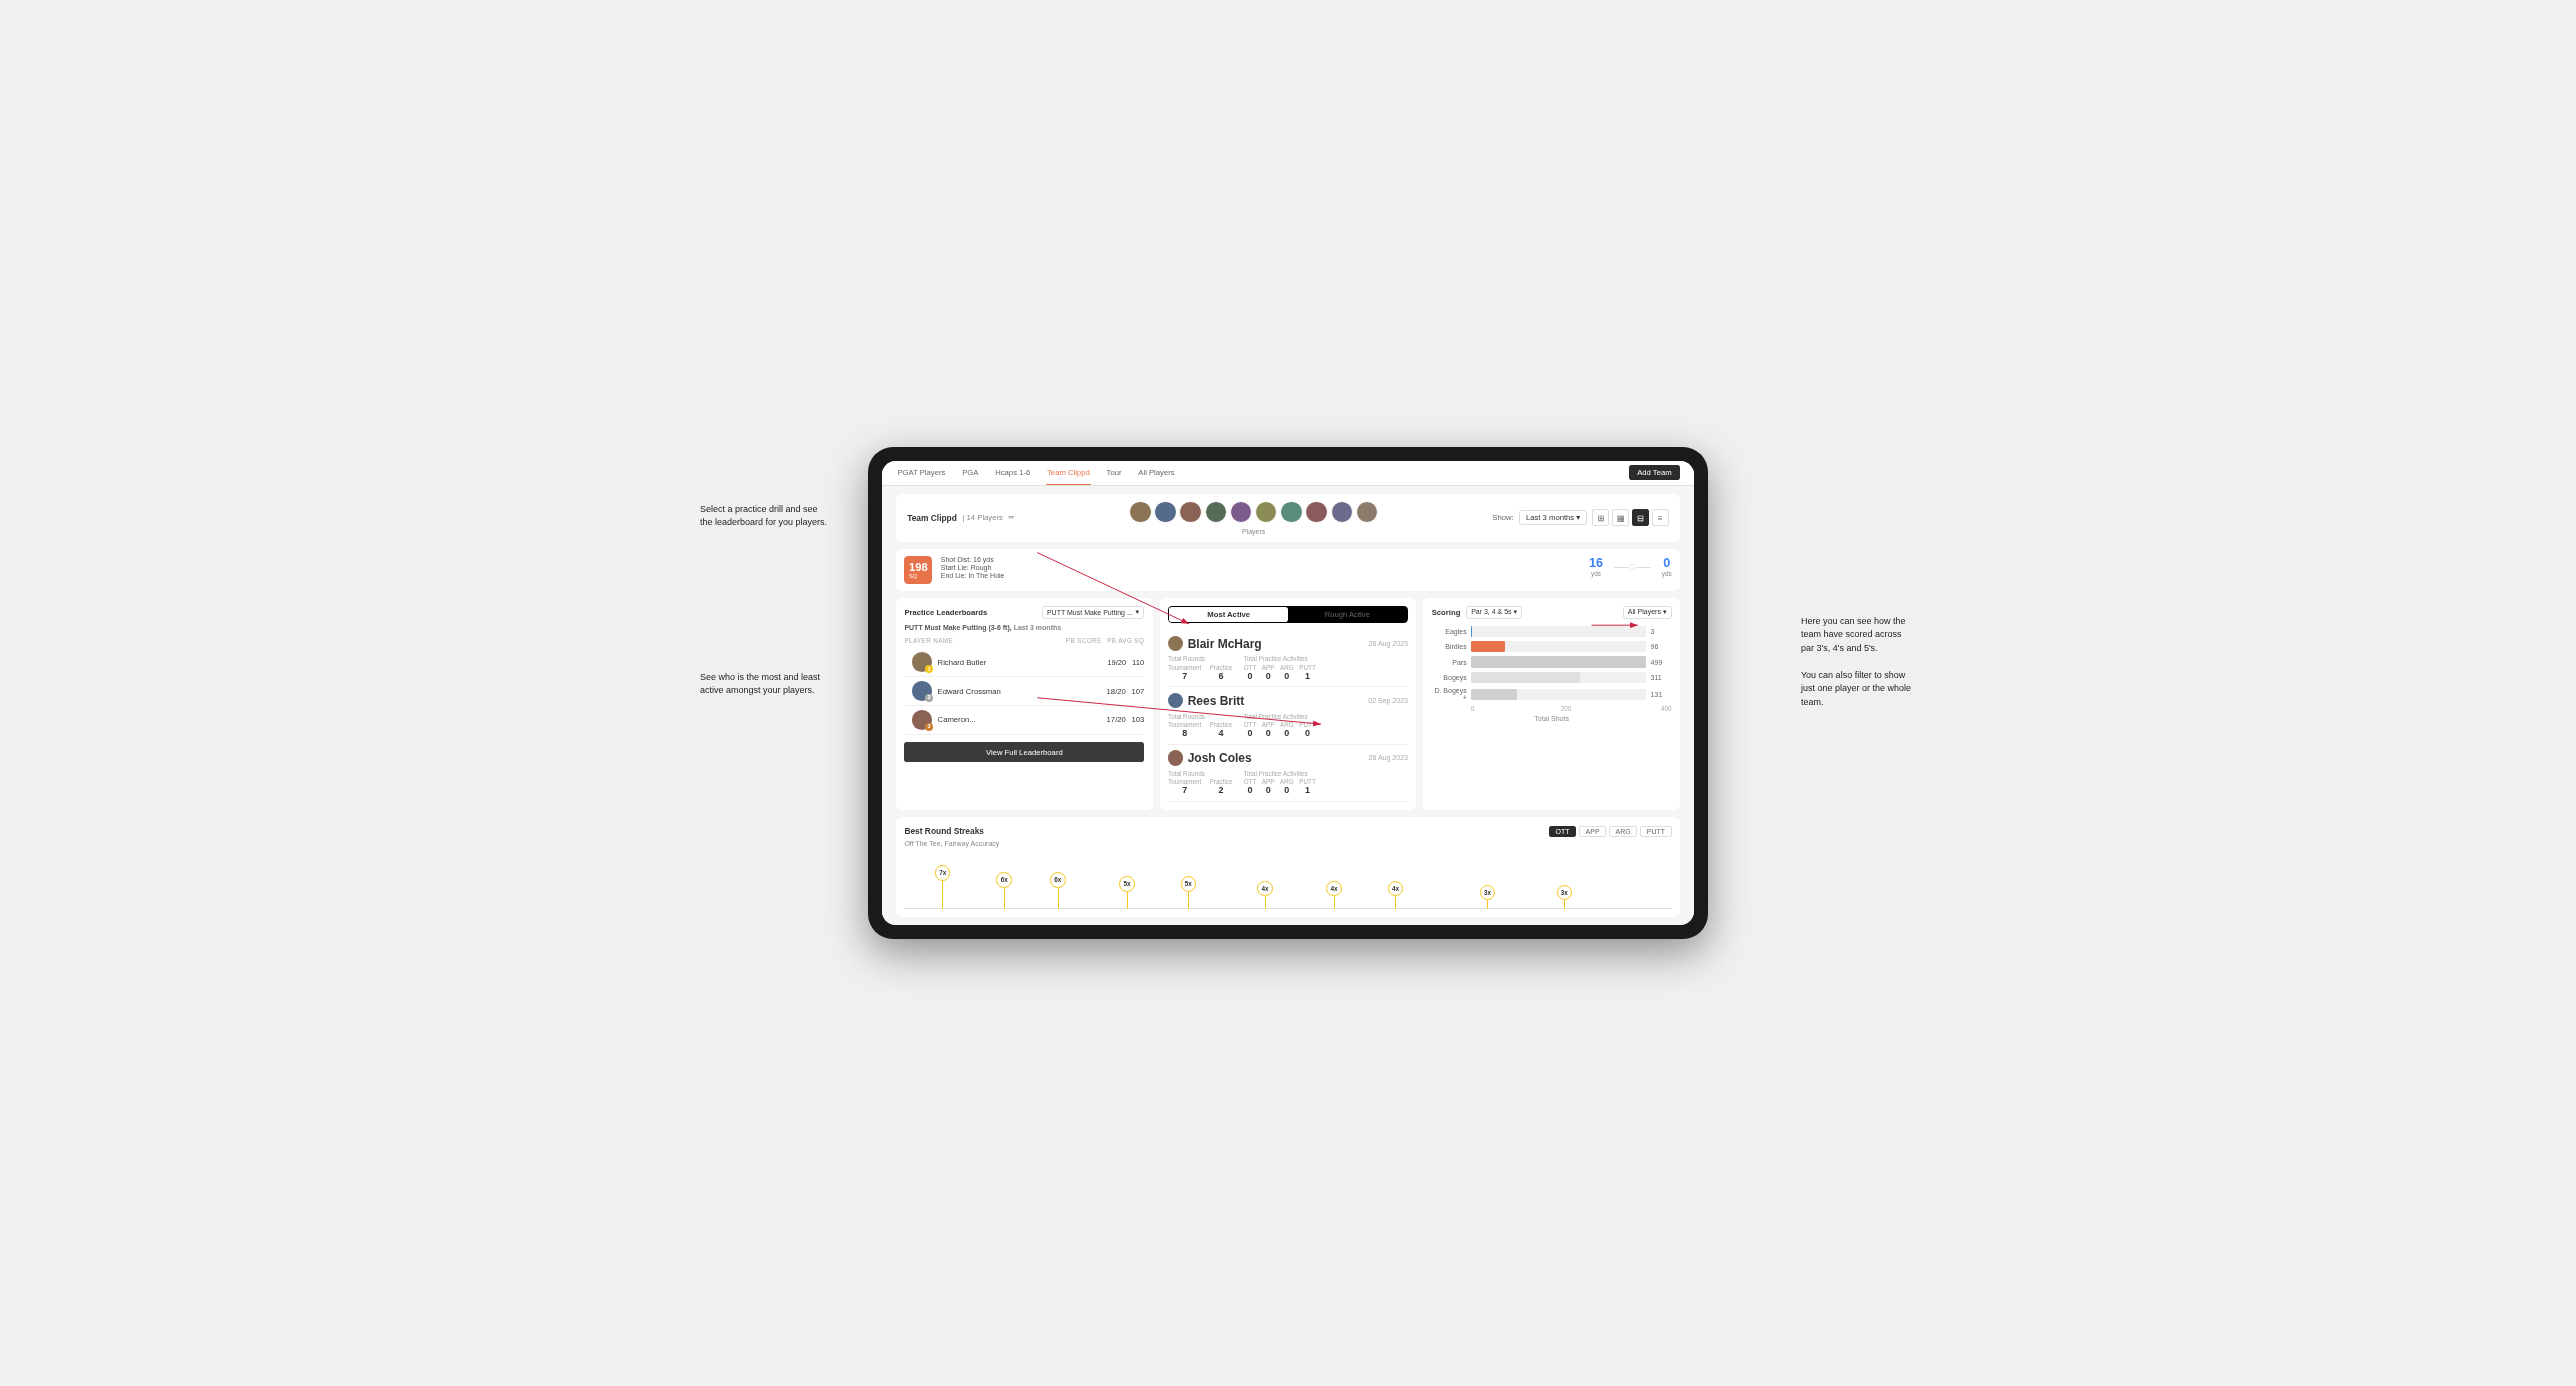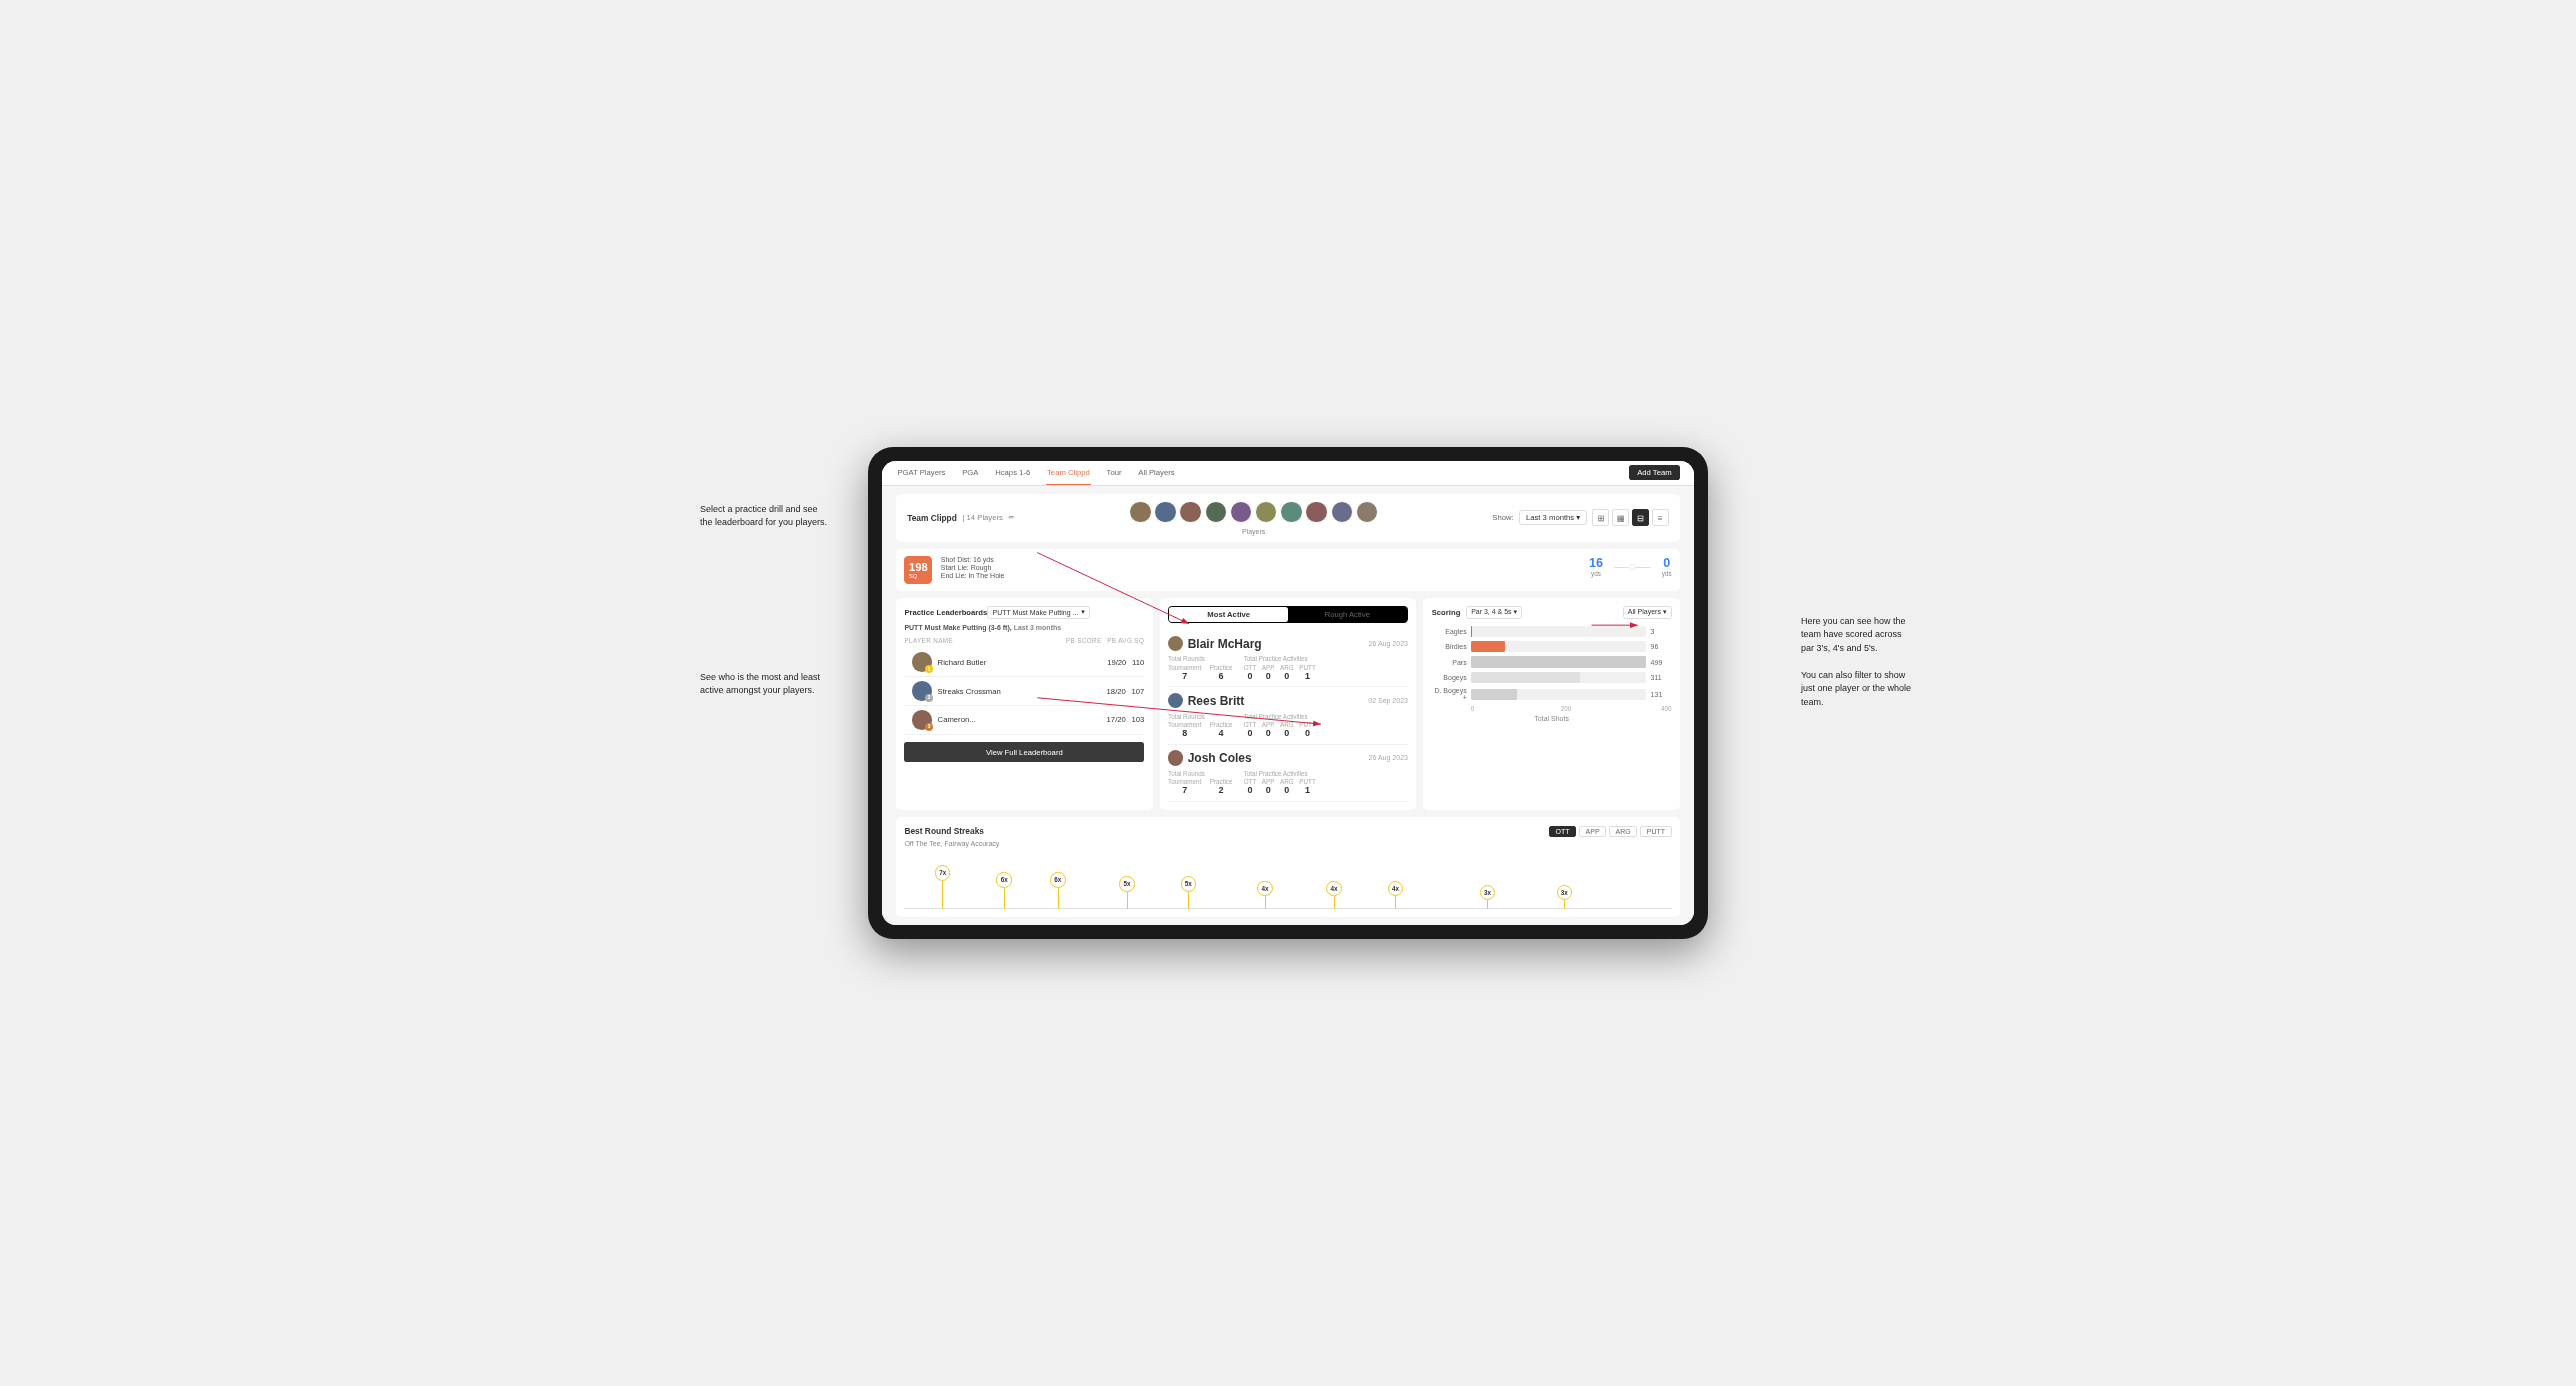--- a/index.html
+++ b/index.html
@@ -269,21 +269,21 @@
 
     
     .card {
       background: #fff;
       border-radius: 5.6px;
       padding: 8.4px;
     }
     .card-header {
       display: flex;
       align-items: center;
-      justify-content: flex-start;
+      justify-content: space-between;
       margin-bottom: 5.6px;
     }
     .card-title {
       font-size: 7.7px;
       font-weight: 600;
       color: #333;
     }
     .card-dropdown {
       border: 0.7px solid #ddd;
       border-radius: 2.8px;
@@ -672,21 +672,21 @@
               </div>
               <span class="lb-score">19/20</span>
               <span class="lb-avg">110</span>
             </div>
 
             <div class="lb-row">
               <div class="lb-player">
                 <div class="lb-avatar" style="background:#556B8B;">
                   <div class="lb-badge badge-silver">2</div>
                 </div>
-                <span class="lb-name">Streaks Crossman</span>
+                <span class="lb-name">Edward Crossman</span>
               </div>
               <span class="lb-score">18/20</span>
               <span class="lb-avg">107</span>
             </div>
 
             <div class="lb-row">
               <div class="lb-player">
                 <div class="lb-avatar" style="background:#8B6355;">
                   <div class="lb-badge badge-bronze">3</div>
                 </div>

